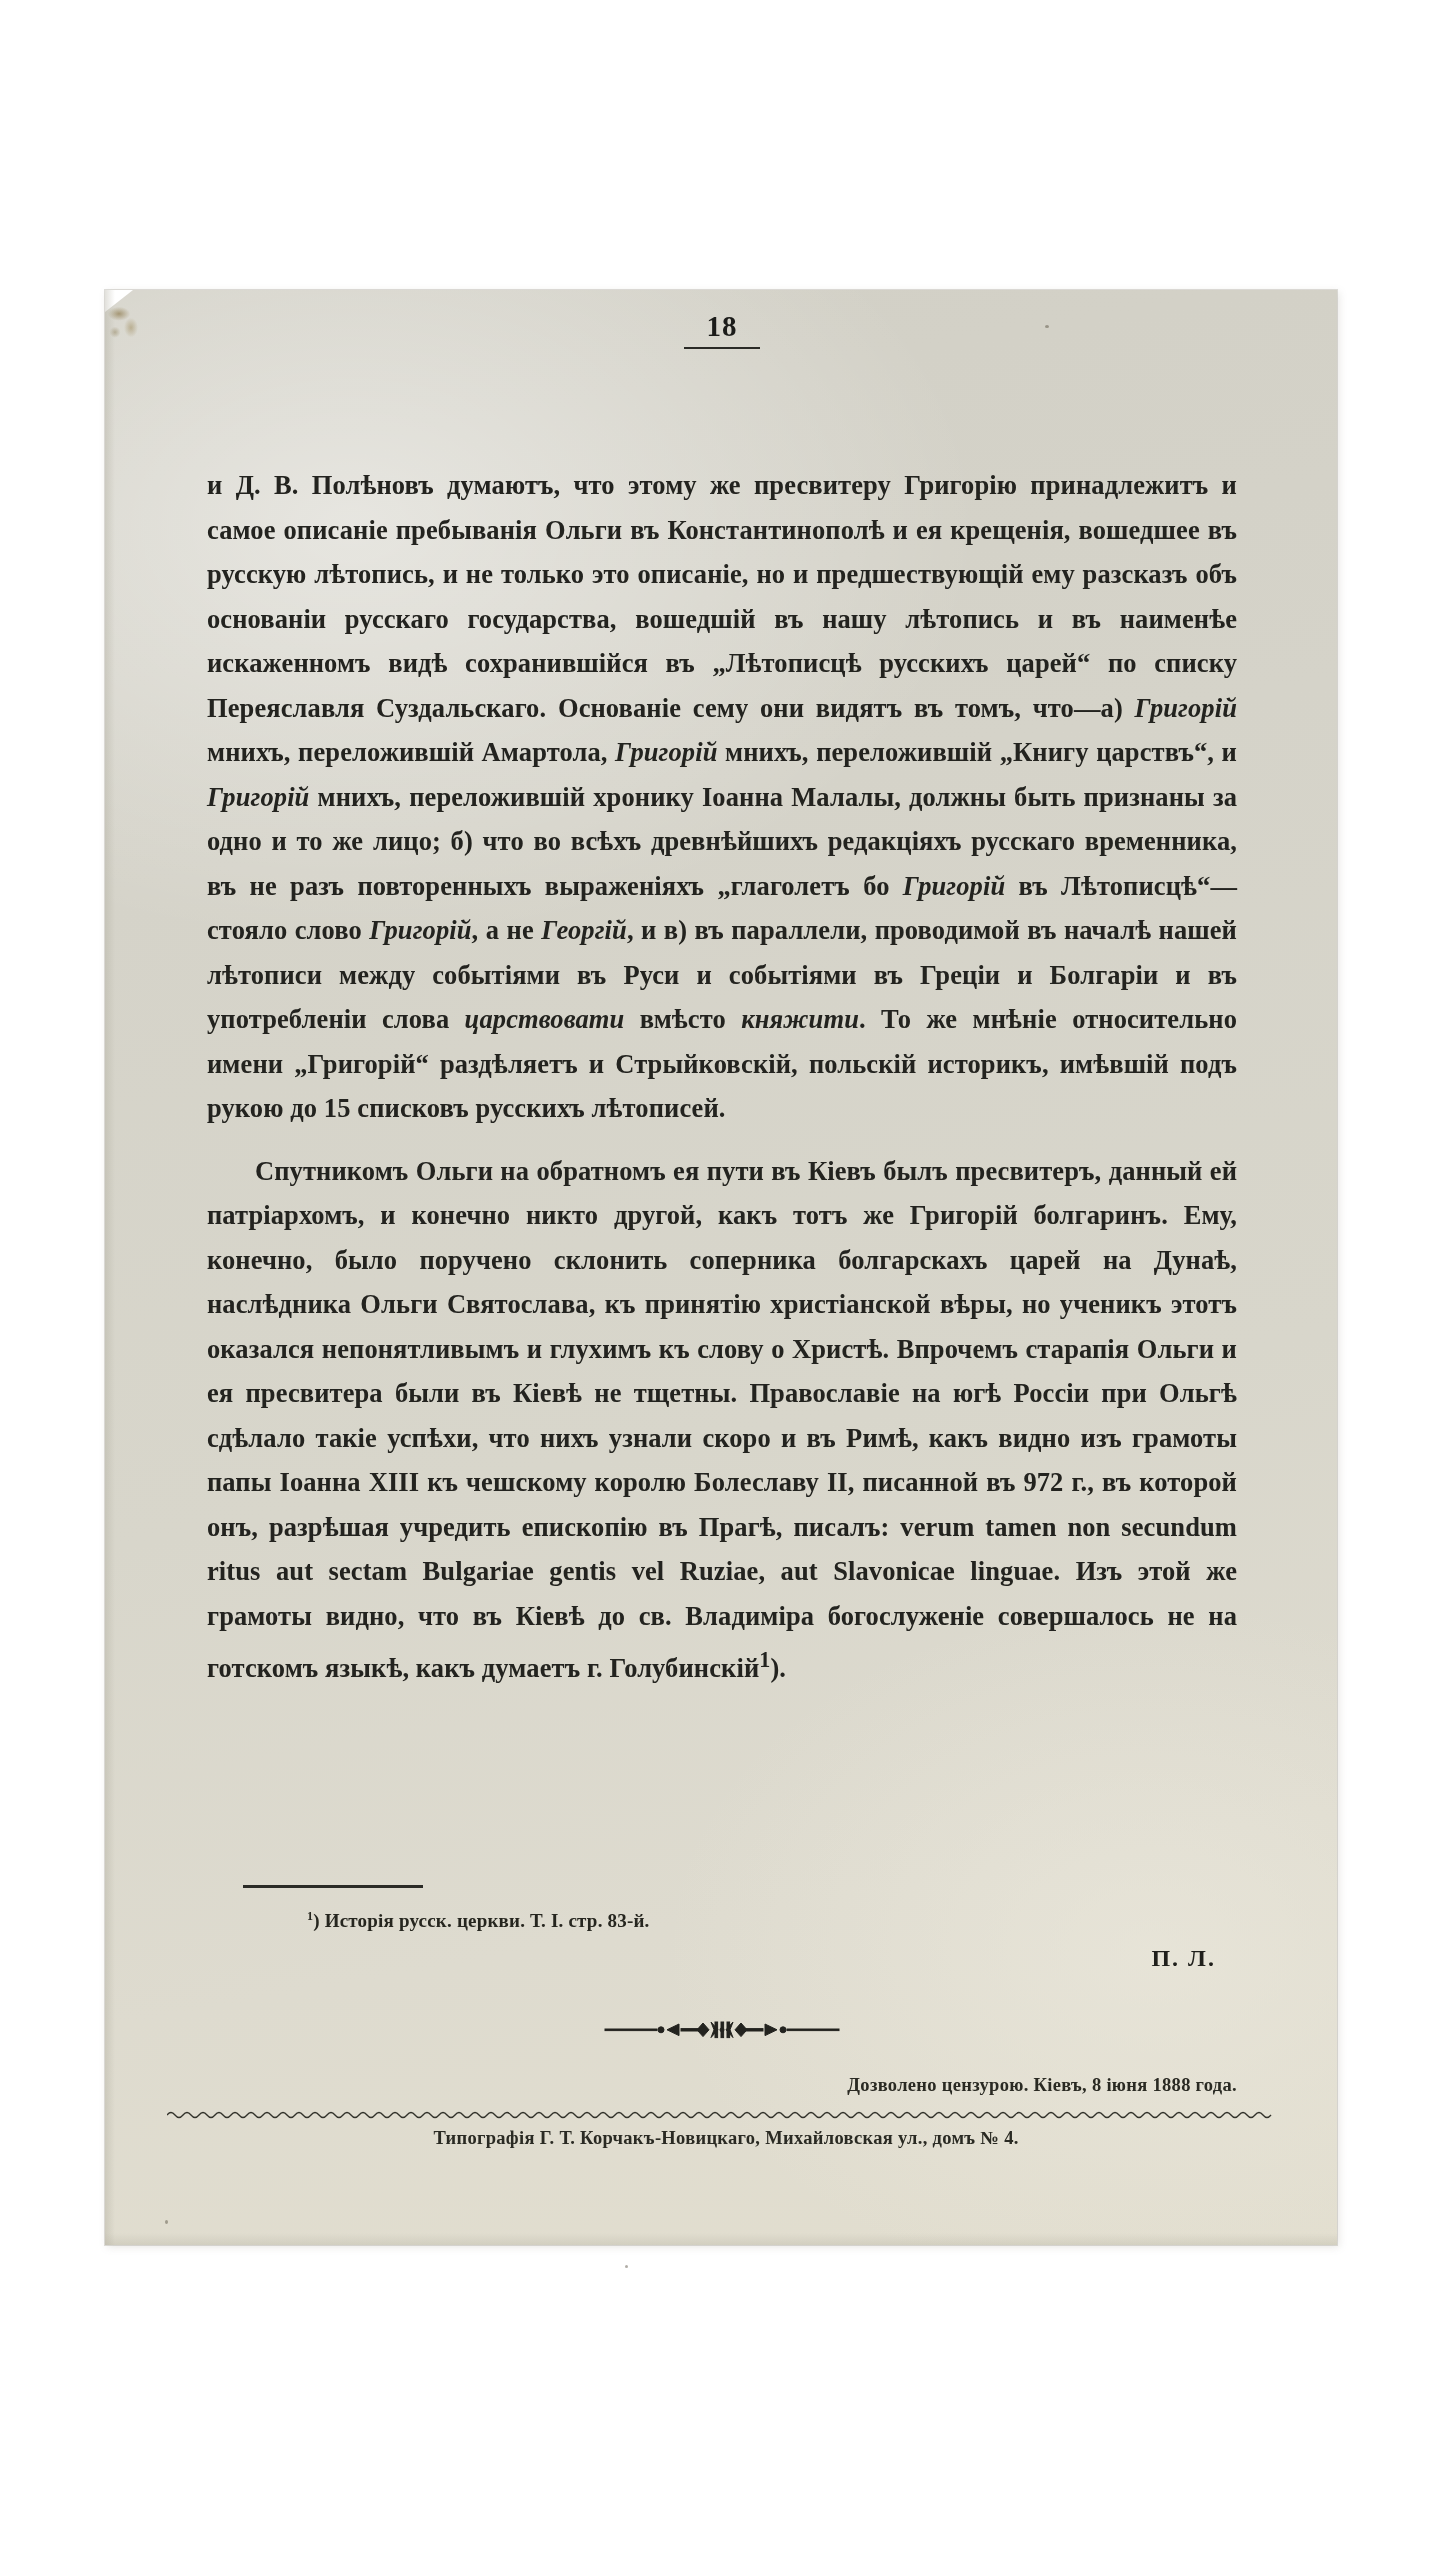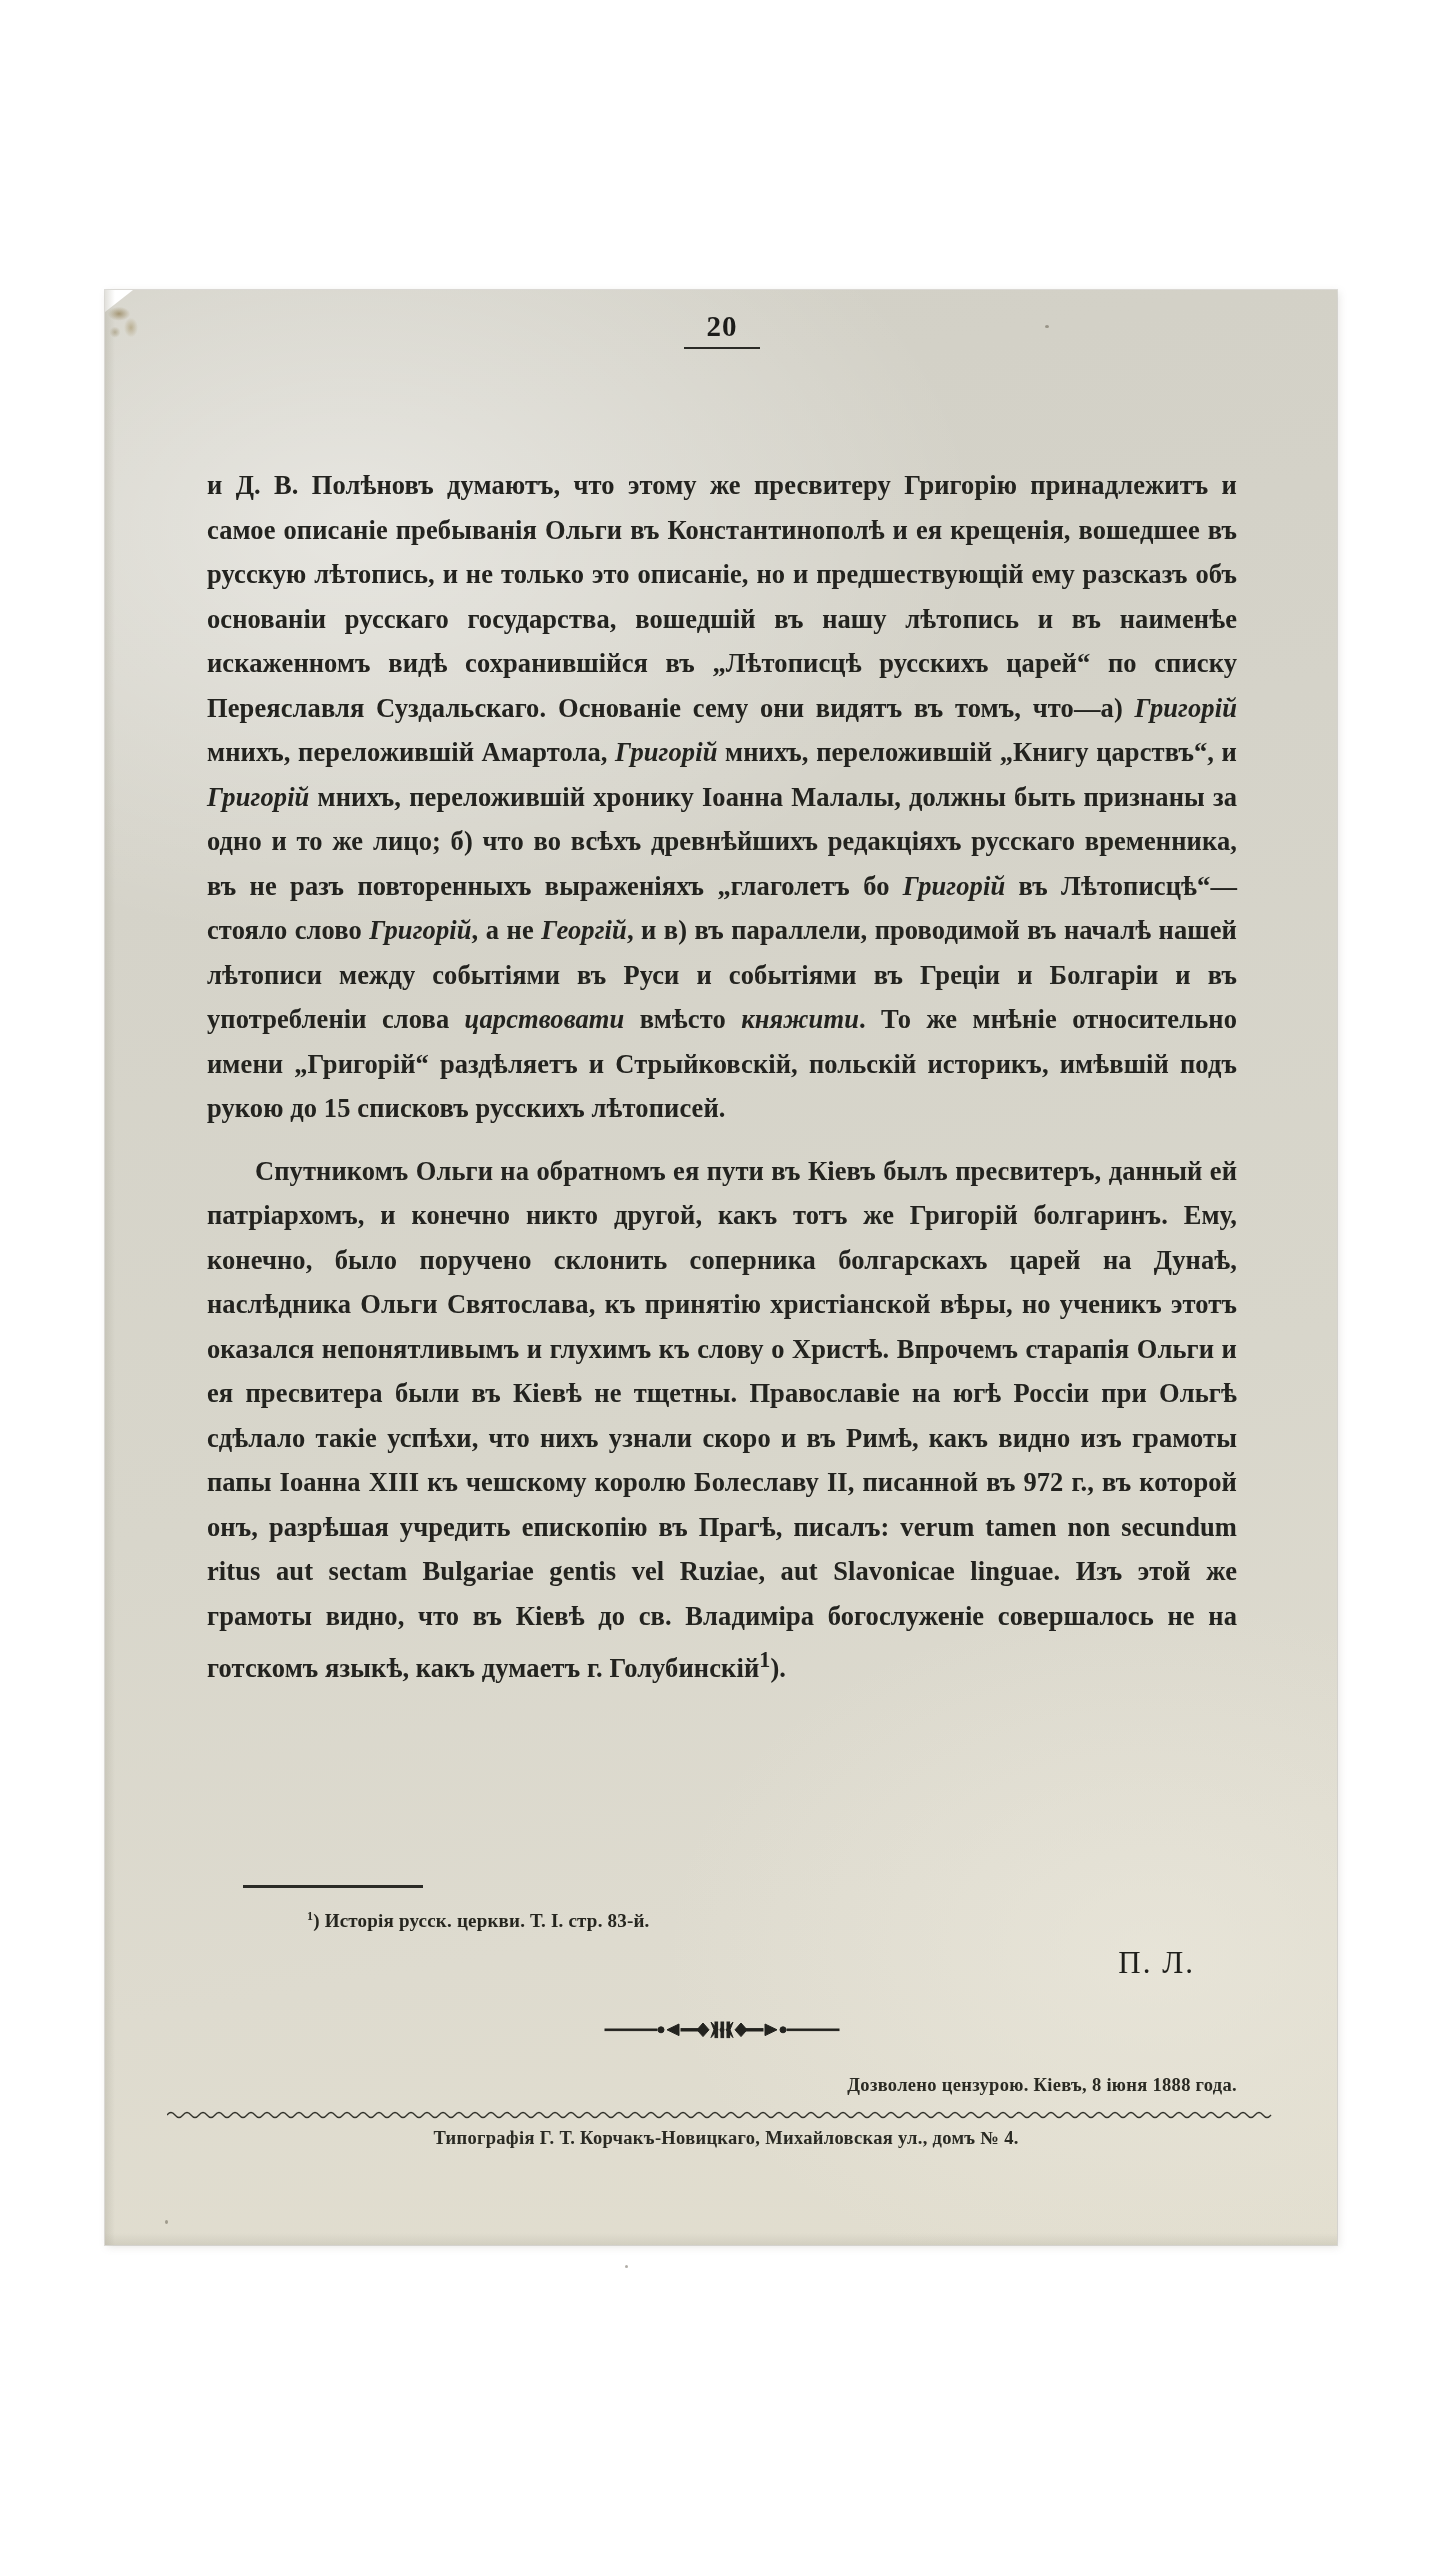--- a/index.html
+++ b/index.html
@@ -140,25 +140,25 @@
     font-size: 19px;
     font-weight: 700;
     color: #26261f;
     line-height: 28px;
     letter-spacing: 0.2px;
   }
   .footnote sup { font-size: 12px; }
 
   .signature {
     position: absolute;
-    right: 42px;
+    right: 21px;
     top: 1655px;
     font-family: "Liberation Serif", "DejaVu Serif", serif;
-    font-size: 31px;
-    font-weight: 400;
+    font-size: 24px;
+    font-weight: 700;
     color: #1f1f1b;
     letter-spacing: 2px;
   }
 
   
   .ornament {
     position: absolute;
     left: 0;
     top: 1730px;
     width: 1030px;
@@ -213,21 +213,21 @@
     <div class="edge-shade-left"></div>
     <div class="edge-shade-bottom"></div>
 
     <div class="speck" style="left:940px; top:35px; width:4px; height:3px;"></div>
     <div class="speck" style="left:520px; top:1975px; width:3px; height:3px;"></div>
     <div class="speck" style="left:60px; top:1930px; width:3px; height:4px;"></div>
 
     <div class="content">
 
       <div class="page-number-wrap">
-        <div class="page-number">20</div>
+        <div class="page-number">18</div>
         <div class="page-number-rule"></div>
       </div>
 
       <div class="body-text" id="body-text">
           <p><span>и Д. В. Полѣновъ думаютъ, что этому же пресвитеру Григорію принадлежитъ и самое описаніе пребыванія Ольги въ Константинополѣ и ея крещенія, вошедшее въ русскую лѣтопись, и не только это описаніе, но и предшествующій ему разсказъ объ основаніи русскаго государства, вошедшій въ нашу лѣтопись и въ наименѣе искаженномъ видѣ сохранившійся въ „Лѣтописцѣ русскихъ царей“ по списку Переяславля Суздальскаго. Основаніе сему они видятъ въ томъ, что—а) </span><i>Григорій</i><span> мнихъ, переложившій Амартола, </span><i>Григорій</i><span> мнихъ, переложившій „Книгу царствъ“, и </span><i>Григорій</i><span> мнихъ, переложившій хронику Іоанна Малалы, должны быть признаны за одно и то же лицо; б) что во всѣхъ древнѣйшихъ редакціяхъ русскаго временника, въ не разъ повторенныхъ выраженіяхъ „глаголетъ бо </span><i>Григорій</i><span> въ Лѣтописцѣ“—стояло слово </span><i>Григорій</i><span>, а не </span><i>Георгій</i><span>, и в) въ параллели, проводимой въ началѣ нашей лѣтописи между событіями въ Руси и событіями въ Греціи и Болгаріи и въ употребленіи слова </span><i>царствовати</i><span> вмѣсто </span><i>княжити</i><span>. То же мнѣніе относительно имени „Григорій“ раздѣляетъ и Стрыйковскій, польскій историкъ, имѣвшій подъ рукою до 15 списковъ русскихъ лѣтописей.</span></p>
           <p class="indent"><span>Спутникомъ Ольги на обратномъ ея пути въ Кіевъ былъ пресвитеръ, данный ей патріархомъ, и конечно никто другой, какъ тотъ же Григорій болгаринъ. Ему, конечно, было поручено склонить соперника болгарскахъ царей на Дунаѣ, наслѣдника Ольги Святослава, къ принятію христіанской вѣры, но ученикъ этотъ оказался непонятливымъ и глухимъ къ слову о Христѣ. Впрочемъ старапія Ольги и ея пресвитера были въ Кіевѣ не тщетны. Православіе на югѣ Россіи при Ольгѣ сдѣлало такіе успѣхи, что нихъ узнали скоро и въ Римѣ, какъ видно изъ грамоты папы Іоанна XIII къ чешскому королю Болеславу II, писанной въ 972 г., въ которой онъ, разрѣшая учредить епископію въ Прагѣ, писалъ: verum tamen non secundum ritus aut sectam Bulgariae gentis vel Ruziae, aut Slavonicae linguae. Изъ этой же грамоты видно, что въ Кіевѣ до св. Владиміра богослуженіе совершалось не на готскомъ языкѣ, какъ думаетъ г. Голубинскій</span><sup>1</sup><span>).</span></p>
         </div>
 
       <div class="footnote-rule"></div>
       <div class="footnote" id="footnote"><sup>1</sup><span>) Исторія русск. церкви. Т. І. стр. 83-й.</span></div>

